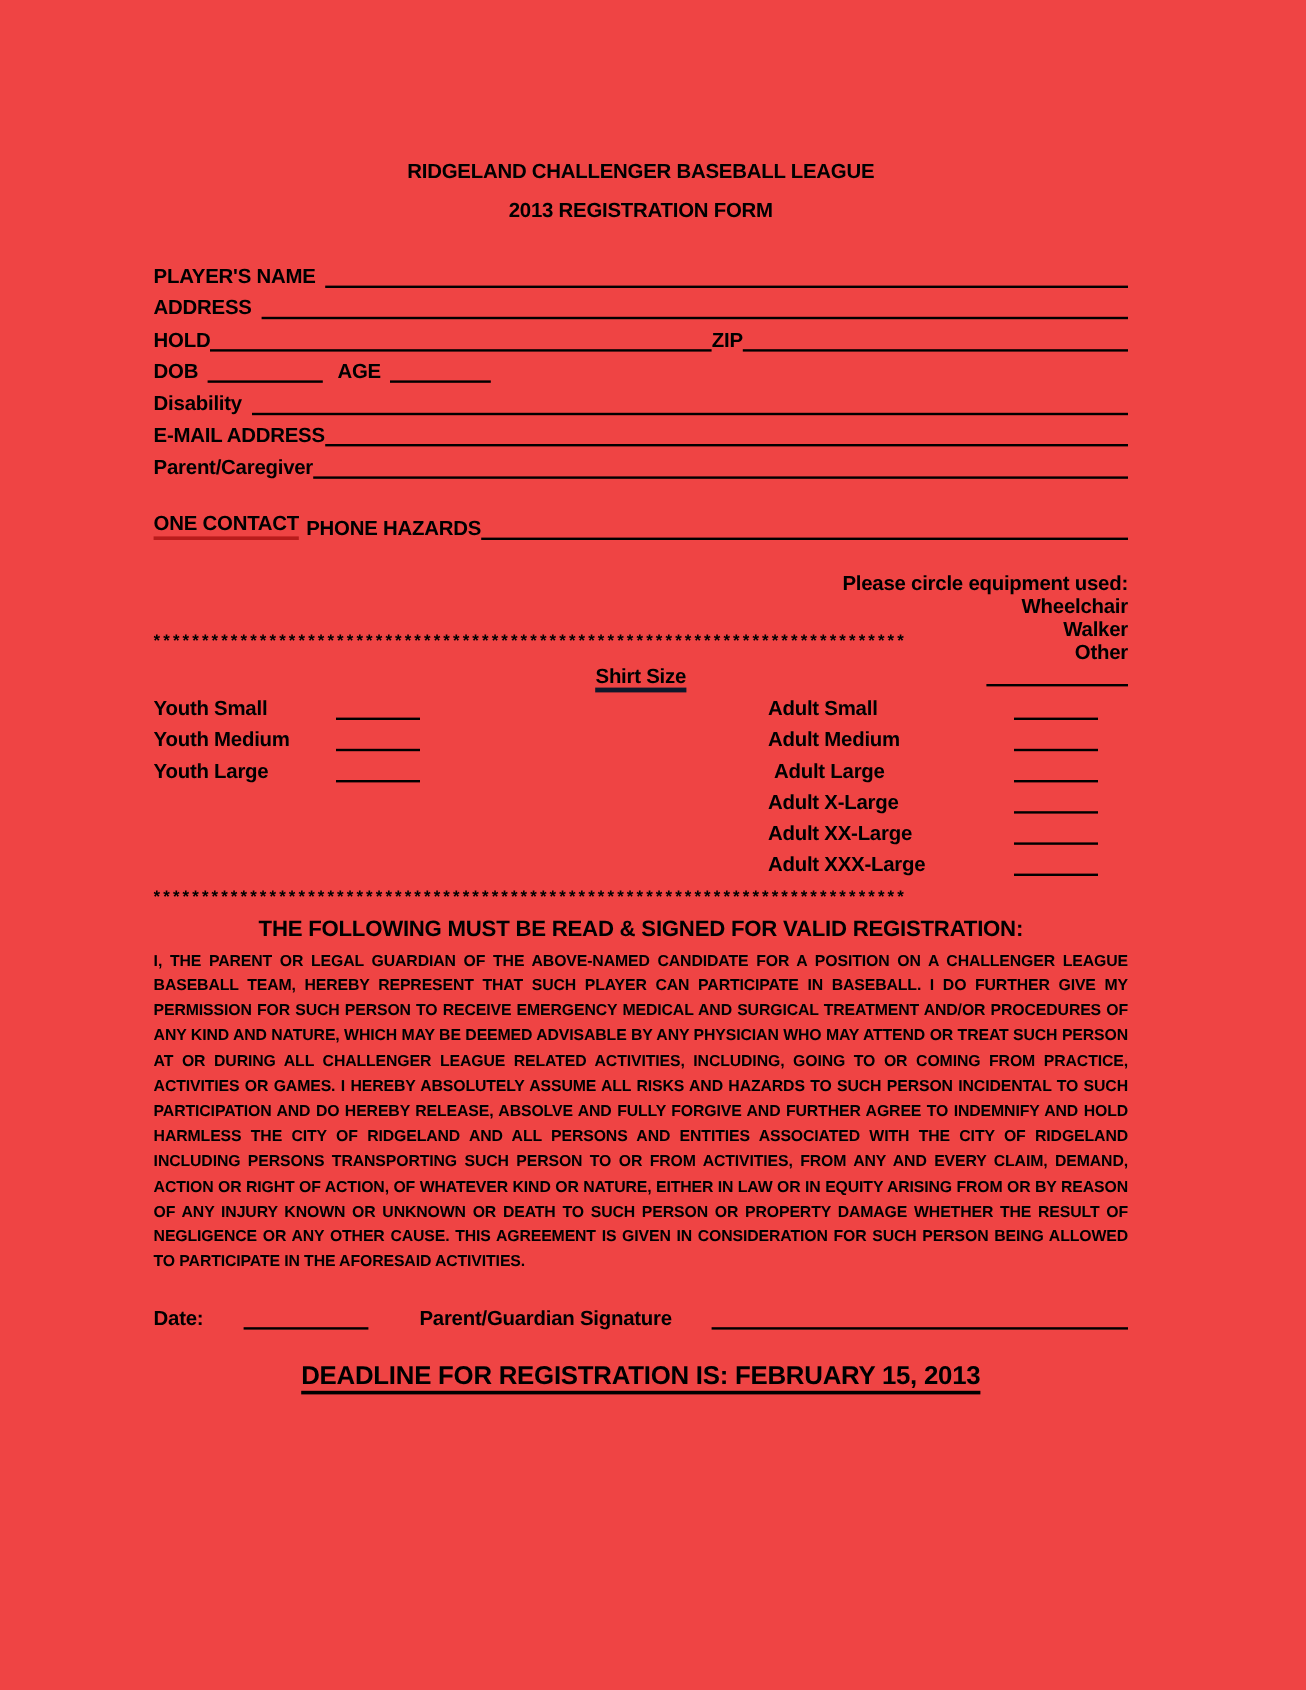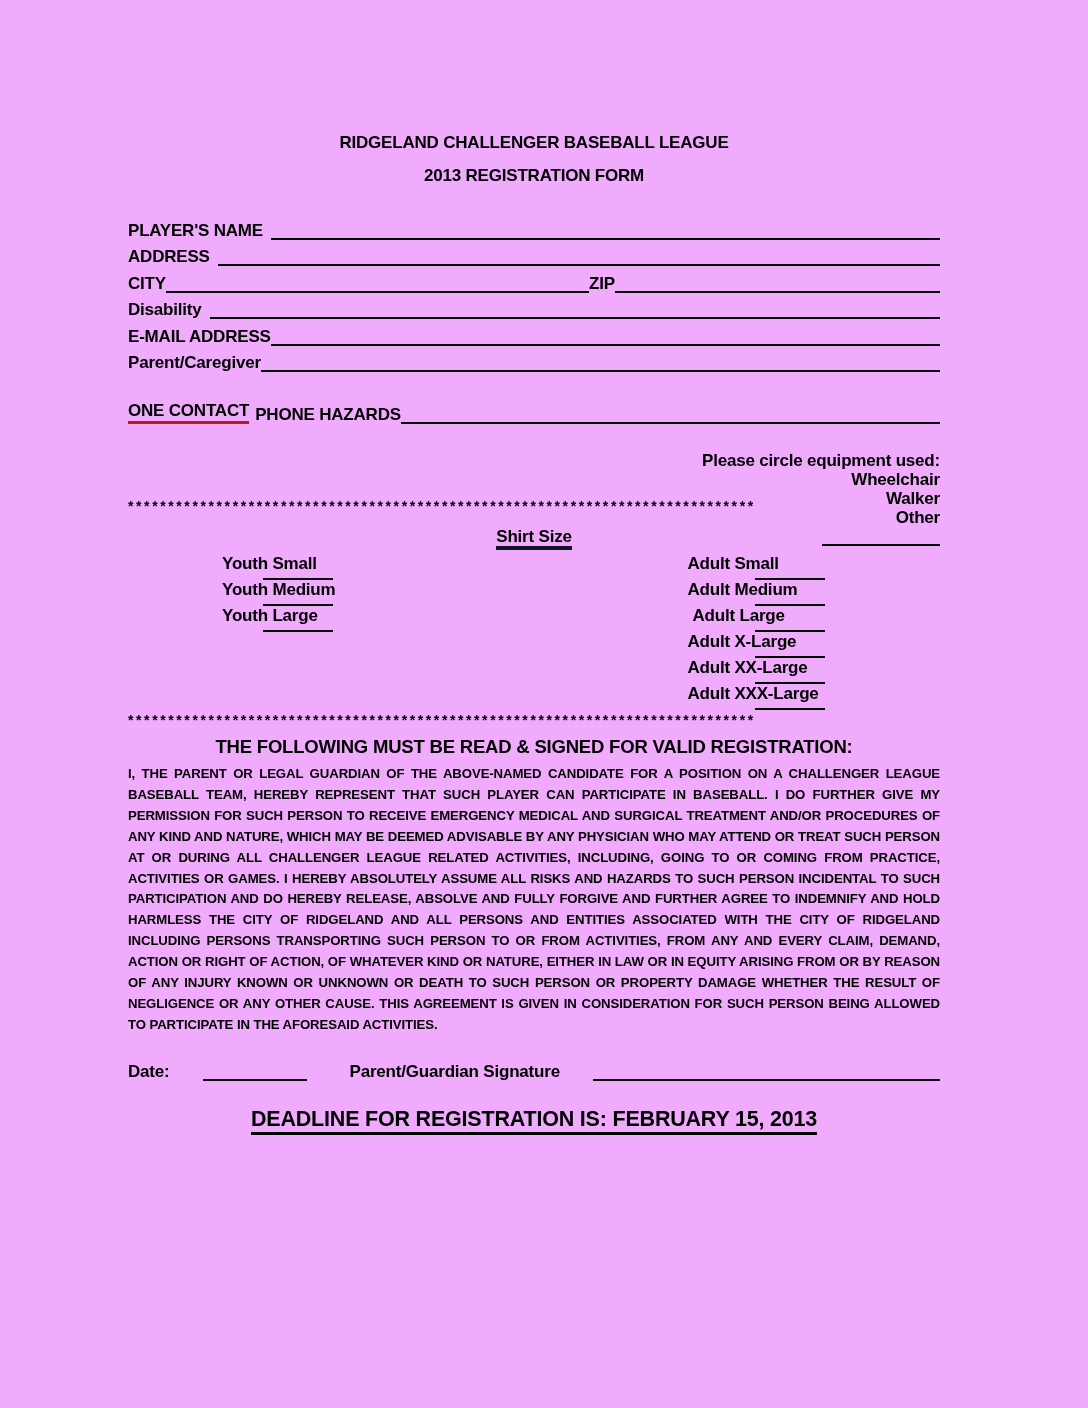--- a/index.html
+++ b/index.html
@@ -1,20 +1,20 @@
 <!DOCTYPE html>
 <html><head>
 <meta charset="utf-8">
 <style>
   * { margin:0; padding:0; box-sizing:border-box; }
   html,body { background:#ffffff; }
   .page {
     position:relative;
     width:1088px; height:1408px;
-    background:#f0abfc;
+    background:#ef4444;
     color:#000000;
     font-family:"Liberation Sans","DejaVu Sans",sans-serif;
     padding:133px 148px 0 128px;
     overflow:hidden;
   }
   .b { font-weight:bold; letter-spacing:-0.2px; }
   .center { text-align:center; }
 
   .title-line { font-size:17px; font-weight:bold; letter-spacing:-0.2px; line-height:20px; }
   .title-line + .title-line { margin-top:13px; }
@@ -40,21 +40,21 @@
     white-space:nowrap; overflow:hidden;
     line-height:16px;
   }
   .stars.second { margin-top:2px; }
 
   .shirt-head { margin-top:13px; font-size:17px; }
   .shirt-head span { border-bottom:4px solid #0f172a; padding-bottom:0px; }
   .shirt-cols { margin-top:7px; display:flex; align-items:flex-start; }
   .shirt-col-left { width:340px; }
   .shirt-col-right { width:300px; margin-left:172px; }
-  .srow { display:flex; align-items:center; height:26px;flex-direction:column; }
+  .srow { display:flex; align-items:flex-start; height:26px; }
   .srow .slbl { font-size:17px; font-weight:bold; letter-spacing:-0.2px; white-space:nowrap; line-height:19px; }
   .shirt-col-left .slbl { width:152px; }
   .shirt-col-right .slbl { width:205px; }
   .sfill { width:70px; border-bottom:2px solid #000; height:19px; }
 
   .agree-head { margin-top:8px; font-size:18.5px; font-weight:bold; letter-spacing:-0.2px; }
   .agree-body {
     margin-top:6px;
     font-size:13.2px; font-weight:bold; letter-spacing:-0.1px;
     line-height:20.9px;
@@ -85,24 +85,30 @@
   <div class="fields">
     <div class="frow">
       <span class="lbl gap">PLAYER'S NAME</span>
       <span class="fill"></span>
     </div>
     <div class="frow">
       <span class="lbl gap">ADDRESS</span>
       <span class="fill"></span>
     </div>
     <div class="frow">
-      <span class="lbl">CITY</span>
+      <span class="lbl">HOLD</span>
       <span class="fill" style="flex-grow:410;"></span>
       <span class="lbl">ZIP</span>
       <span class="fill" style="flex-grow:315;"></span>
+    </div>
+    <div class="frow">
+      <span class="lbl gap">DOB</span>
+      <span class="fill fixed" style="width:96px;"></span>
+      <span class="lbl gap" style="margin-left:12px;">AGE</span>
+      <span class="fill fixed" style="width:84px;"></span>
     </div>
     <div class="frow">
       <span class="lbl gap">Disability</span>
       <span class="fill"></span>
     </div>
     <div class="frow">
       <span class="lbl">E-MAIL ADDRESS</span>
       <span class="fill"></span>
     </div>
     <div class="frow">

